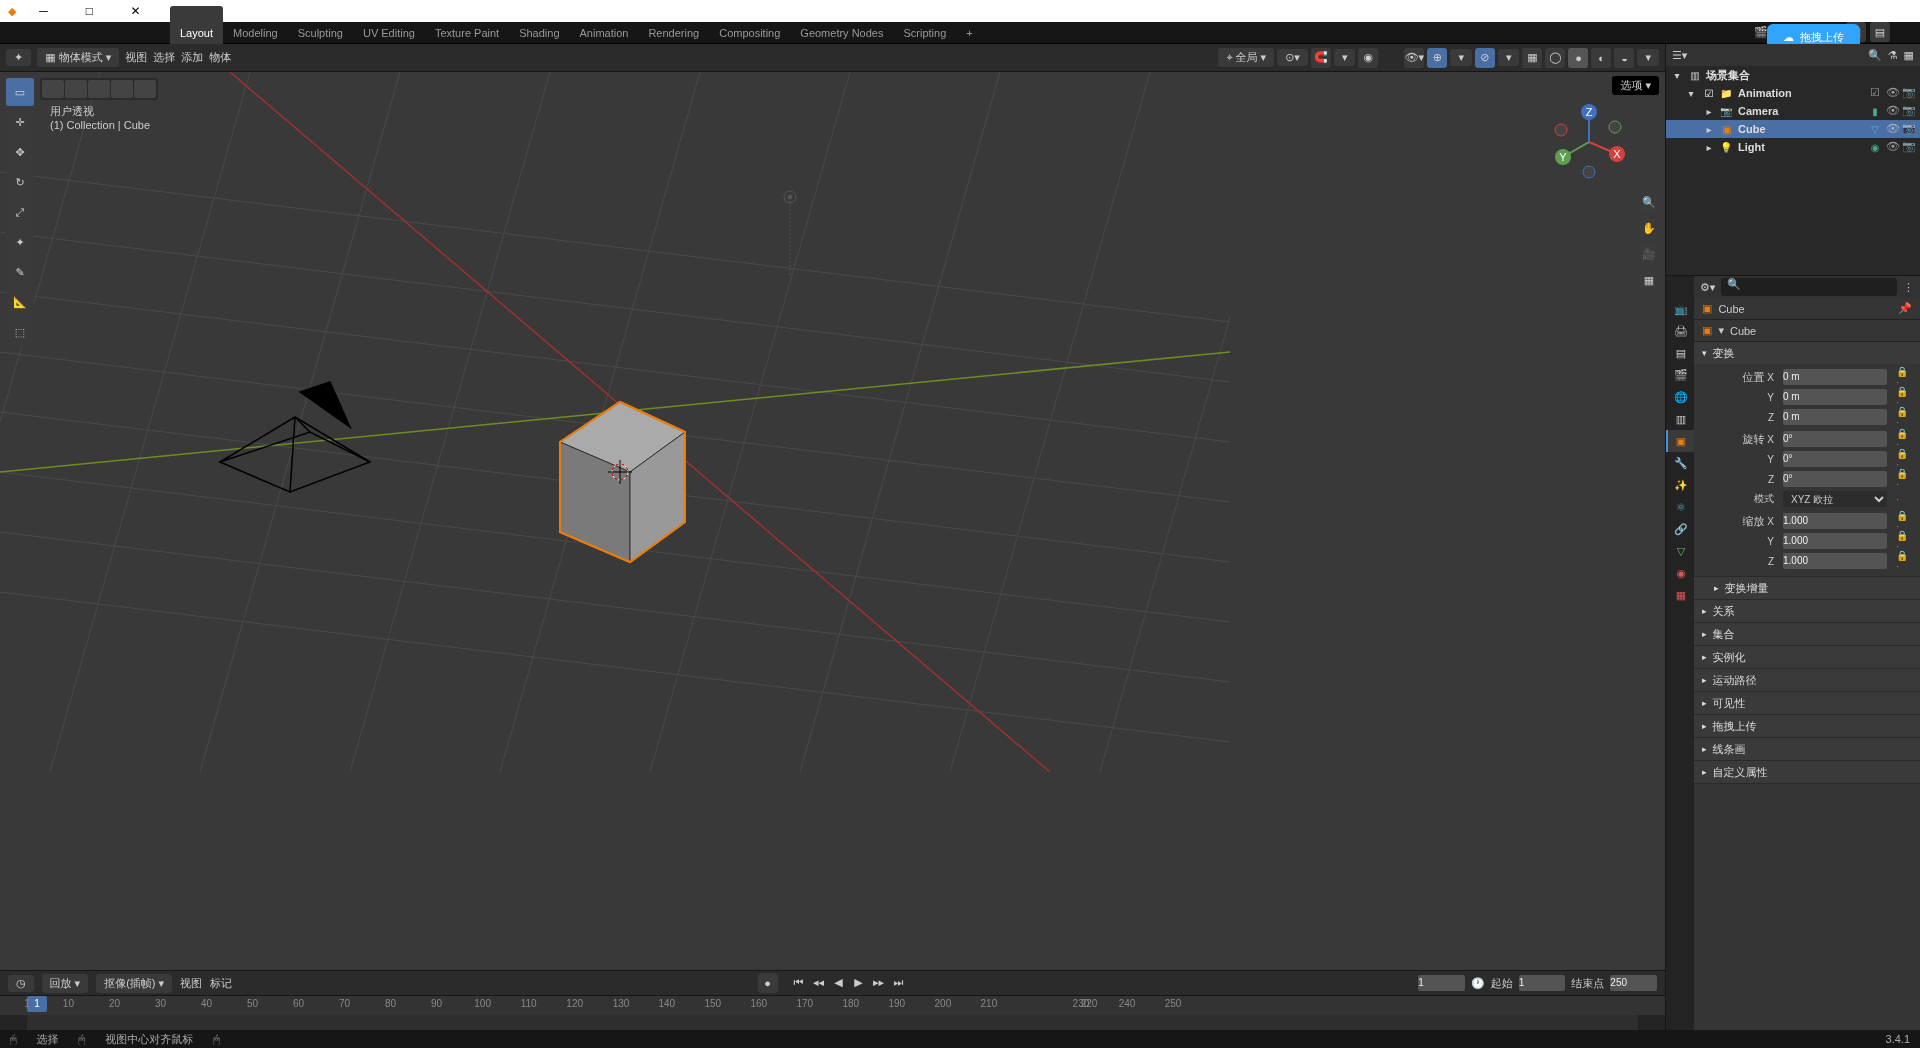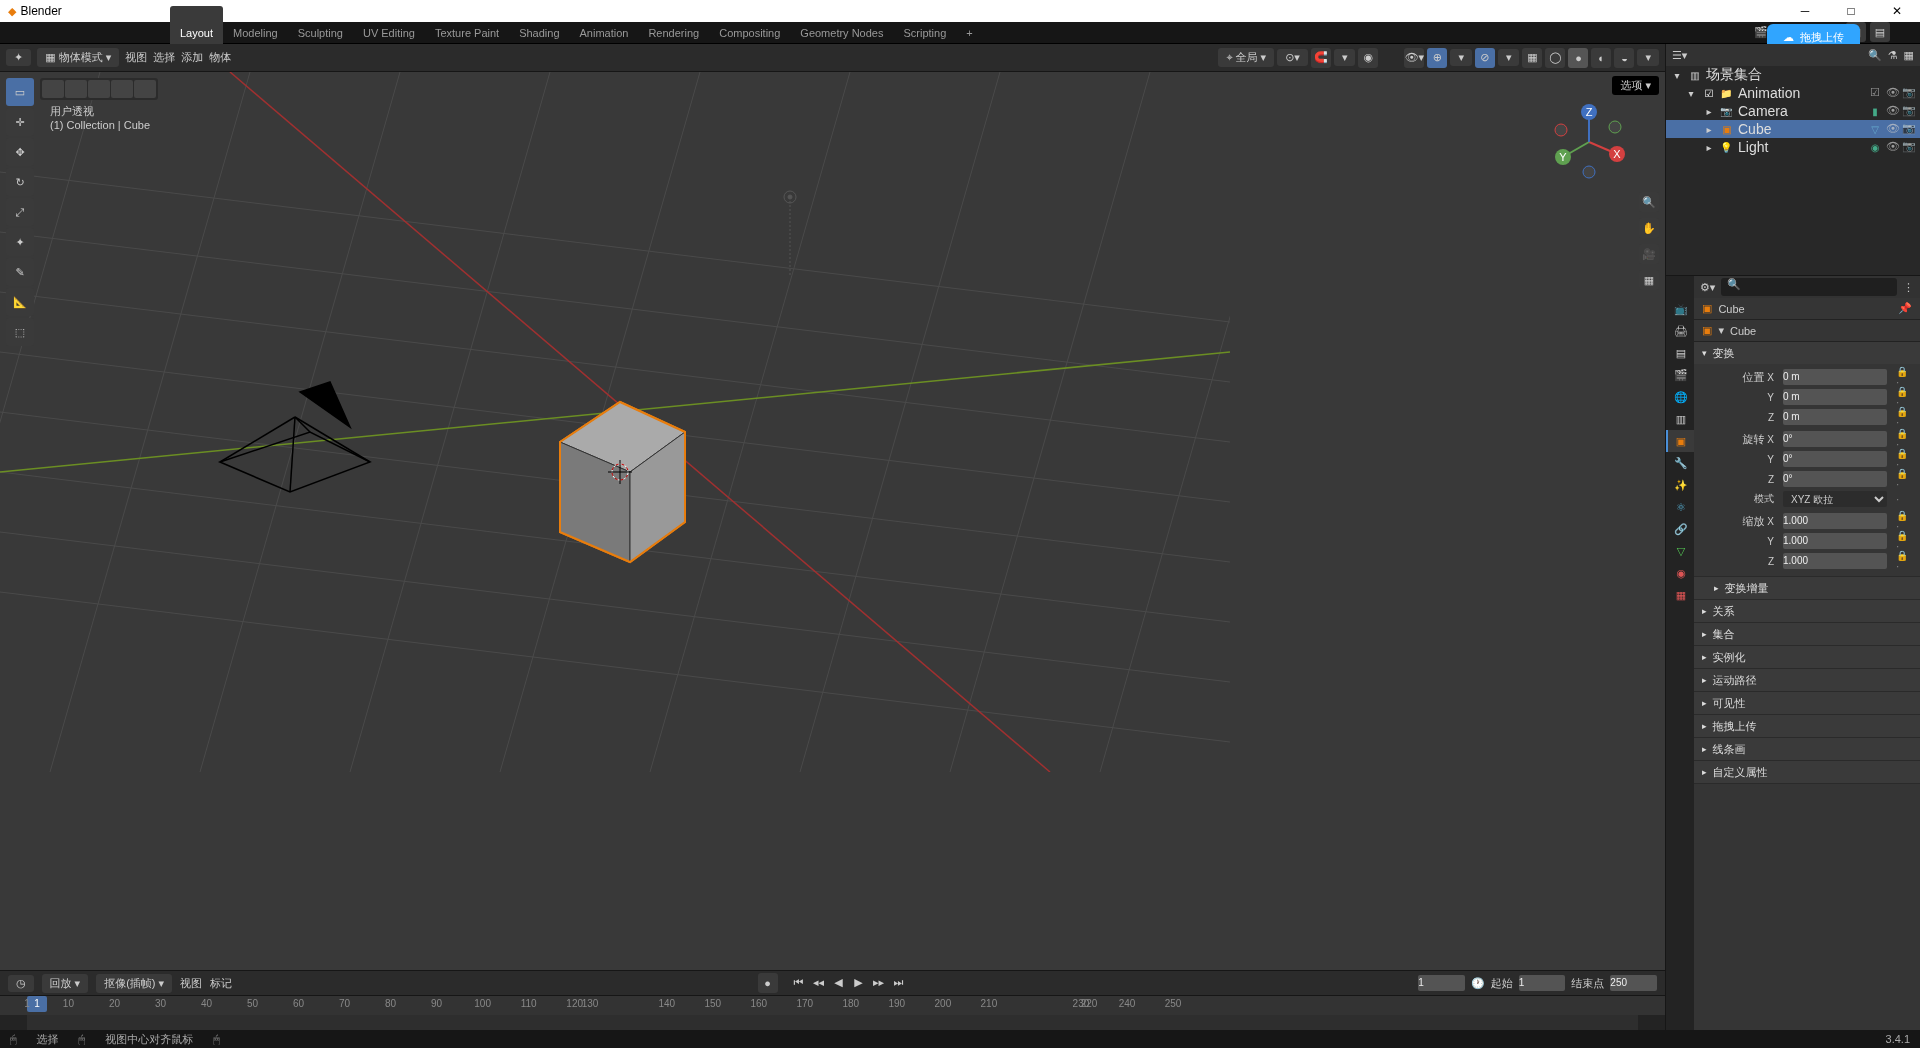--- a/index.html
+++ b/index.html
@@ -43,21 +43,21 @@
 .timeline-ruler .cur { position:absolute; top:0; width:20px; height:16px; background:#4a6fa5; color:#fff; text-align:center; border-radius:2px; font-size:10px; line-height:16px; }
 .timeline-track { flex:1; background:#232323; position:relative; }
 .timeline-track .range { position:absolute; left:27px; right:27px; top:0; bottom:0; background:#2e2e2e; }
 .right-col { width:255px; background:#2b2b2b; display:flex; flex-direction:column; border-left:1px solid #161616; }
 .outliner { height:232px; display:flex; flex-direction:column; border-bottom:1px solid #161616; }
 .outliner-hdr { height:22px; background:#323232; display:flex; align-items:center; padding:0 6px; gap:6px; }
 .outliner-body { flex:1; background:#282828; overflow:auto; }
 .out-row { display:flex; align-items:center; height:18px; padding-left:4px; gap:4px; }
 .out-row.sel { background:#4a6fa5; }
 .out-icon { width:14px; height:14px; display:flex; align-items:center; justify-content:center; font-size:10px; }
-.out-name { flex:1; color:#ddd; font-size:14px; }
+.out-name { flex:1; color:#ddd; font-size:11px;font-weight:bold; }
 .out-right { display:flex; gap:2px; margin-right:4px; }
 .out-right .ic { width:14px; height:14px; opacity:0.7; }
 .props { flex:1; display:flex; }
 .props-tabs { width:28px; background:#232323; display:flex; flex-direction:column; padding-top:22px; }
 .props-tabs .pt { width:28px; height:22px; display:flex; align-items:center; justify-content:center; border-left:2px solid transparent; }
 .props-tabs .pt.active { background:#3a3a3a; border-left-color:#4a8fd8; }
 .props-body { flex:1; background:#353535; overflow:auto; }
 .props-hdr { height:22px; background:#323232; display:flex; align-items:center; padding:0 6px; gap:6px; }
 .props-search { background:#1f1f1f; flex:1; height:18px; border-radius:3px; padding:0 6px; color:#888; }
 .props-obj { display:flex; align-items:center; padding:4px 8px; gap:6px; border-bottom:1px solid #222; }
@@ -71,21 +71,20 @@
 .prop-after { width:16px; color:#888; font-size:10px; }
 .statusbar { position:absolute; bottom:0; left:0; right:0; height:18px; background:#161616; display:flex; align-items:center; padding:0 10px; gap:20px; font-size:10px; color:#aaa; }
 .float-btn { position:absolute; top:24px; right:60px; background:#30a5ff; color:#fff; padding:6px 16px; border-radius:6px; font-size:13px; display:flex; align-items:center; gap:6px; }
 select.prop-val { background:#2c2c2c; border:none; color:#ccc; text-align:left; padding-left:4px;}
 </style>
 </head>
 <body>
 
 <div class="titlebar">
   <span style="color:#e87d0d;margin-right:4px;">◆</span>
-  <span class="title">Blender</span>
   <div class="winbtns">
     <div class="winbtn">─</div>
     <div class="winbtn">□</div>
     <div class="winbtn">✕</div>
   </div>
 </div>
 
 <div class="menubar">
   <div class="logo"></div>
   <div class="menuitem">文件</div>
@@ -292,21 +291,21 @@
           <div class="tick" style="left: 160.47px;">30</div>
           <div class="tick" style="left: 206.494px;">40</div>
           <div class="tick" style="left: 252.518px;">50</div>
           <div class="tick" style="left: 298.542px;">60</div>
           <div class="tick" style="left: 344.566px;">70</div>
           <div class="tick" style="left: 390.59px;">80</div>
           <div class="tick" style="left: 436.614px;">90</div>
           <div class="tick" style="left: 482.639px;">100</div>
           <div class="tick" style="left: 528.663px;">110</div>
           <div class="tick" style="left: 574.687px;">120</div>
-          <div class="tick" style="left: 590px;">130</div>
+          <div class="tick" style="left: 621px;">130</div>
           <div class="tick" style="left: 666.735px;">140</div>
           <div class="tick" style="left: 712.759px;">150</div>
           <div class="tick" style="left: 758.783px;">160</div>
           <div class="tick" style="left: 804.807px;">170</div>
           <div class="tick" style="left: 850.831px;">180</div>
           <div class="tick" style="left: 896.855px;">190</div>
           <div class="tick" style="left: 942.88px;">200</div>
           <div class="tick" style="left: 988.904px;">210</div>
           <div class="tick" style="left: 1089px;">220</div>
           <div class="tick" style="left: 1080.95px;">230</div>

